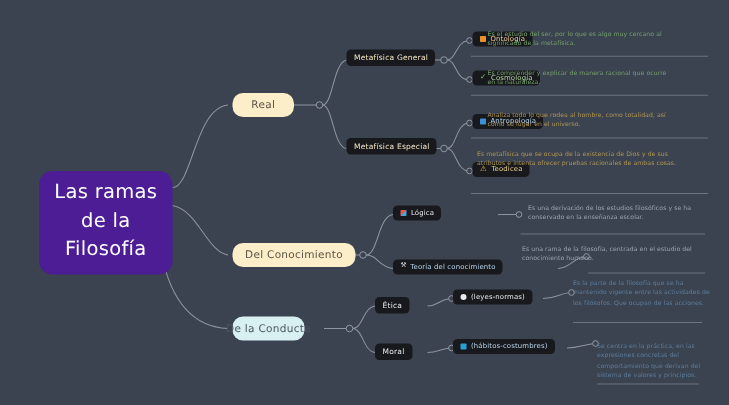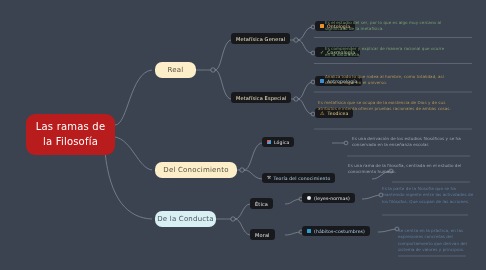--- a/index.html
+++ b/index.html
@@ -30,24 +30,24 @@
   .node {
     position: absolute;
     box-sizing: border-box;
     white-space: nowrap;
     display: flex;
     align-items: center;
   }
 
   
   .central {
-    background: #b91c1c;
+    background: #4c1d95;
     color: #ffffff;
     border-radius: 9px;
-    font-size: 10px;
+    font-size: 13px;
     line-height: 1.45;
     padding: 6px 9px;
     text-align: center;
     justify-content: flex-start;
     white-space: normal;
     letter-spacing: .2px;
   }
 
   
   .lvl1 {
@@ -265,21 +265,21 @@
 
   <div class="node lvl3 blue-t" style="left:262px; top:173px;">
     <span class="ico ico-tool">⚒</span>
     <span>Teoría del conocimiento</span>
   </div>
 
   <div class="desc slate" style="left:352px; top:136px; width:115px;">Es una derivación de los estudios filosóficos y se ha conservado en la enseñanza escolar.</div>
 
   <div class="desc slate" style="left:348px; top:163px; width:120px;">Es una rama de la filosofía, centrada en el estudio del conocimiento humano.</div>
 
-  <div class="node lvl1 blue" style="left:155px; top:211px; width:61px;">
+  <div class="node lvl1 blue" style="left:155px; top:211px; width:48px;">
     <span>De la Conducta</span>
   </div>
 
   <div class="node lvl2 white-t" style="left:250px; top:198px;">
     <span>Ética</span>
   </div>
 
   <div class="node lvl2 white-t" style="left:250px; top:229px;">
     <span>Moral</span>
   </div>

